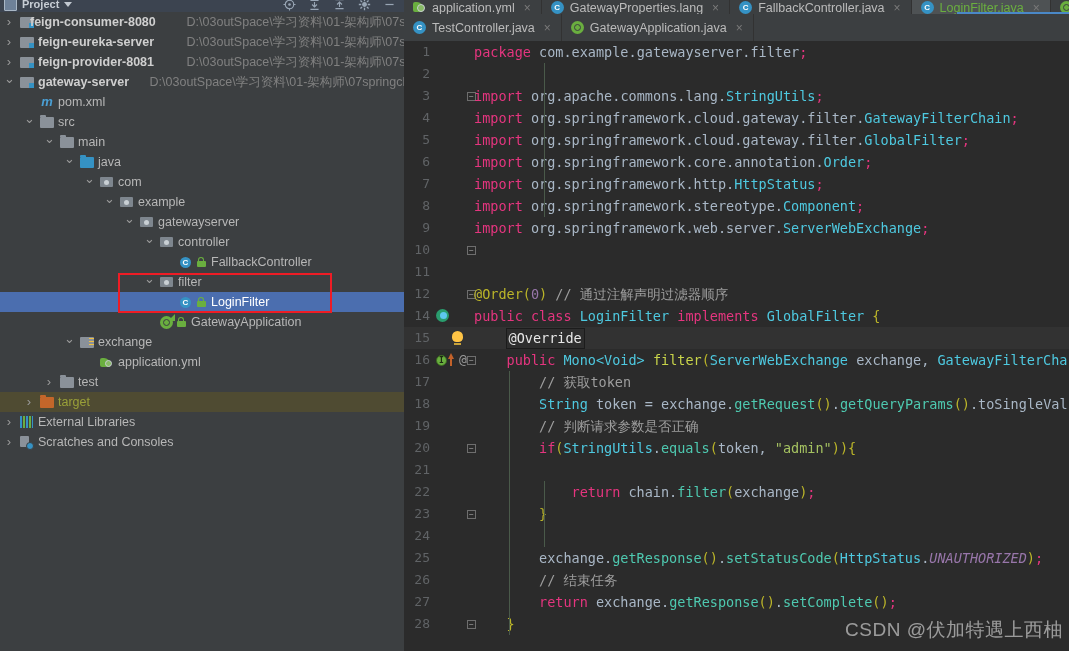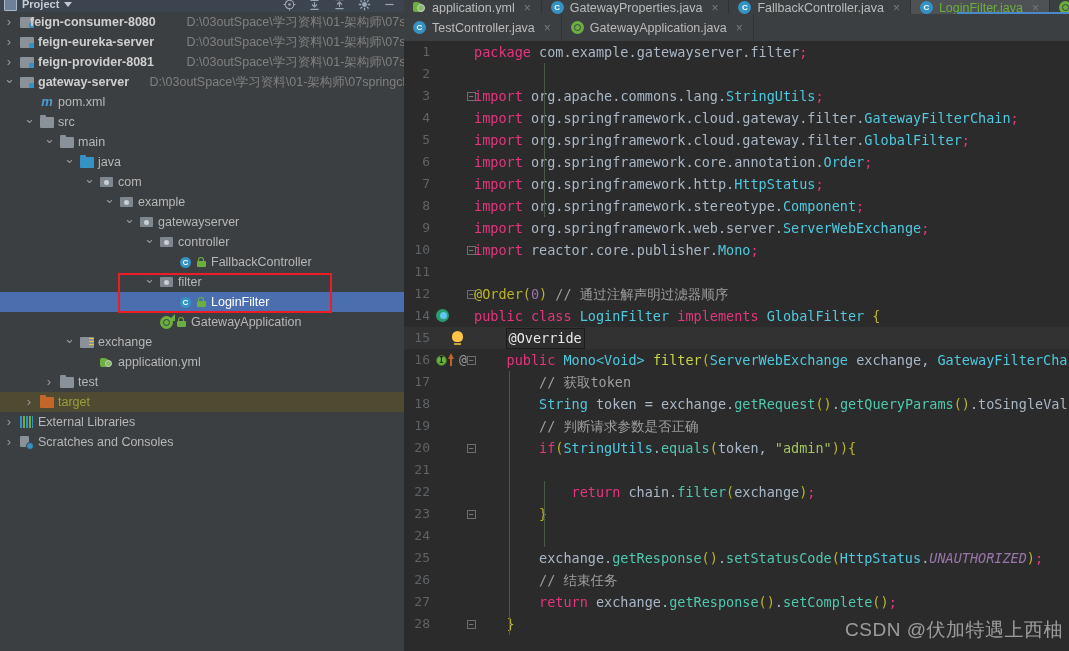--- a/index.html
+++ b/index.html
@@ -577,21 +577,21 @@
   <div id="editor-area">
 
     <div id="tabs-row1">
         <div class="tab r1">
           <span class="tabicon yml"></span>
           <span>application.yml</span>
           <span class="tclose">×</span>
         </div>
         <div class="tab r1">
           <span class="tabicon cls">C</span>
-          <span>GatewayProperties.java</span>
+          <span>GatewayProperties.lang</span>
           <span class="tclose">×</span>
         </div>
         <div class="tab r1">
           <span class="tabicon cls">C</span>
           <span>FallbackController.java</span>
           <span class="tclose">×</span>
         </div>
         <div class="tab r1 active-sel">
           <span class="tabicon cls">C</span>
           <span>LoginFilter.java</span>
@@ -619,21 +619,21 @@
       <div id="gutter-sep"></div>
     <div class="cline"><span class="lnum">1</span><span class="ctext"><span class="kwp">package</span> <span class="plain">com</span><span class="punc">.</span><span class="plain">example</span><span class="punc">.</span><span class="plain">gatewayserver</span><span class="punc">.</span><span class="plain">filter</span><span class="kwp">;</span></span></div>
         <div class="cline"><span class="lnum">2</span><span class="ctext"></span></div>
         <div class="cline"><span class="lnum">3</span><span class="fold">−</span><span class="ctext"><span class="kwp">import</span> <span class="plain">org</span><span class="punc">.</span><span class="plain">apache</span><span class="punc">.</span><span class="plain">commons</span><span class="punc">.</span><span class="plain">lang</span><span class="punc">.</span><span class="typ">StringUtils</span><span class="kwp">;</span></span></div>
         <div class="cline"><span class="lnum">4</span><span class="ctext"><span class="kwp">import</span> <span class="plain">org</span><span class="punc">.</span><span class="plain">springframework</span><span class="punc">.</span><span class="plain">cloud</span><span class="punc">.</span><span class="plain">gateway</span><span class="punc">.</span><span class="plain">filter</span><span class="punc">.</span><span class="typ">GatewayFilterChain</span><span class="kwp">;</span></span></div>
         <div class="cline"><span class="lnum">5</span><span class="ctext"><span class="kwp">import</span> <span class="plain">org</span><span class="punc">.</span><span class="plain">springframework</span><span class="punc">.</span><span class="plain">cloud</span><span class="punc">.</span><span class="plain">gateway</span><span class="punc">.</span><span class="plain">filter</span><span class="punc">.</span><span class="typ">GlobalFilter</span><span class="kwp">;</span></span></div>
         <div class="cline"><span class="lnum">6</span><span class="ctext"><span class="kwp">import</span> <span class="plain">org</span><span class="punc">.</span><span class="plain">springframework</span><span class="punc">.</span><span class="plain">core</span><span class="punc">.</span><span class="plain">annotation</span><span class="punc">.</span><span class="typ">Order</span><span class="kwp">;</span></span></div>
         <div class="cline"><span class="lnum">7</span><span class="ctext"><span class="kwp">import</span> <span class="plain">org</span><span class="punc">.</span><span class="plain">springframework</span><span class="punc">.</span><span class="plain">http</span><span class="punc">.</span><span class="typ">HttpStatus</span><span class="kwp">;</span></span></div>
         <div class="cline"><span class="lnum">8</span><span class="ctext"><span class="kwp">import</span> <span class="plain">org</span><span class="punc">.</span><span class="plain">springframework</span><span class="punc">.</span><span class="plain">stereotype</span><span class="punc">.</span><span class="typ">Component</span><span class="kwp">;</span></span></div>
         <div class="cline"><span class="lnum">9</span><span class="ctext"><span class="kwp">import</span> <span class="plain">org</span><span class="punc">.</span><span class="plain">springframework</span><span class="punc">.</span><span class="plain">web</span><span class="punc">.</span><span class="plain">server</span><span class="punc">.</span><span class="typ">ServerWebExchange</span><span class="kwp">;</span></span></div>
-        <div class="cline"><span class="lnum">10</span><span class="fold">−</span><span class="ctext"><span class="kwp">import</span> <span class="plain">reactor</span><span class="punc">.</span><span class="plain">core</span><span class="punc">.</span><span class="plain">publisher</span><span class="punc">.</span><span class="typ">Mono</span><span class="kwp">;</span></span></div>
+        <div class="cline"><span class="lnum">10</span><span class="fold">−</span></div>
         <div class="cline"><span class="lnum">11</span><span class="ctext"></span></div>
         <div class="cline"><span class="lnum">12</span><span class="fold">−</span><span class="ctext"><span class="ann">@Order</span><span class="brk2">(</span><span class="num">0</span><span class="brk2">)</span> <span class="cmt">// 通过注解声明过滤器顺序</span></span></div>
         <div class="cline"><span class="lnum">14</span><span class="gi-spring"></span><span class="ctext"><span class="kwp">public</span> <span class="kwp">class</span> <span class="typ">LoginFilter</span> <span class="kwp">implements</span> <span class="typ">GlobalFilter</span> <span class="brk2">{</span></span></div>
         <div class="cline current"><span class="lnum">15</span><span class="bulb"></span><span class="ctext">    <span class="ovr">@Override</span></span></div>
         <div class="cline"><span class="lnum">16</span><span class="gi-override">I</span><span class="gi-arrow"></span><span class="gi-at">@</span><span class="fold">−</span><span class="ctext">    <span class="kwp">public</span> <span class="typ">Mono</span><span class="typ">&lt;</span><span class="typ">Void</span><span class="typ">&gt;</span> <span class="fn">filter</span><span class="brk2">(</span><span class="typ">ServerWebExchange</span> <span class="plain">exchange</span><span class="punc">,</span> <span class="typ">GatewayFilterCha</span></span></div>
         <div class="cline"><span class="lnum">17</span><span class="ctext">        <span class="cmt">// 获取token</span></span></div>
         <div class="cline"><span class="lnum">18</span><span class="ctext">        <span class="typ">String</span> <span class="plain">token</span> <span class="punc">=</span> <span class="plain">exchange</span><span class="punc">.</span><span class="mcall">getRequest</span><span class="brk2">(</span><span class="brk2">)</span><span class="punc">.</span><span class="mcall">getQueryParams</span><span class="brk2">(</span><span class="brk2">)</span><span class="punc">.</span><span class="plain">toSingleVal</span></span></div>
         <div class="cline"><span class="lnum">19</span><span class="ctext">        <span class="cmt">// 判断请求参数是否正确</span></span></div>
         <div class="cline"><span class="lnum">20</span><span class="fold">−</span><span class="ctext">        <span class="kwp">if</span><span class="brk2">(</span><span class="typ">StringUtils</span><span class="punc">.</span><span class="mcall">equals</span><span class="brk2">(</span><span class="plain">token</span><span class="punc">,</span> <span class="str">"admin"</span><span class="brk2">)</span><span class="brk2">)</span><span class="brk2">{</span></span></div>
         <div class="cline"><span class="lnum">21</span></div>

